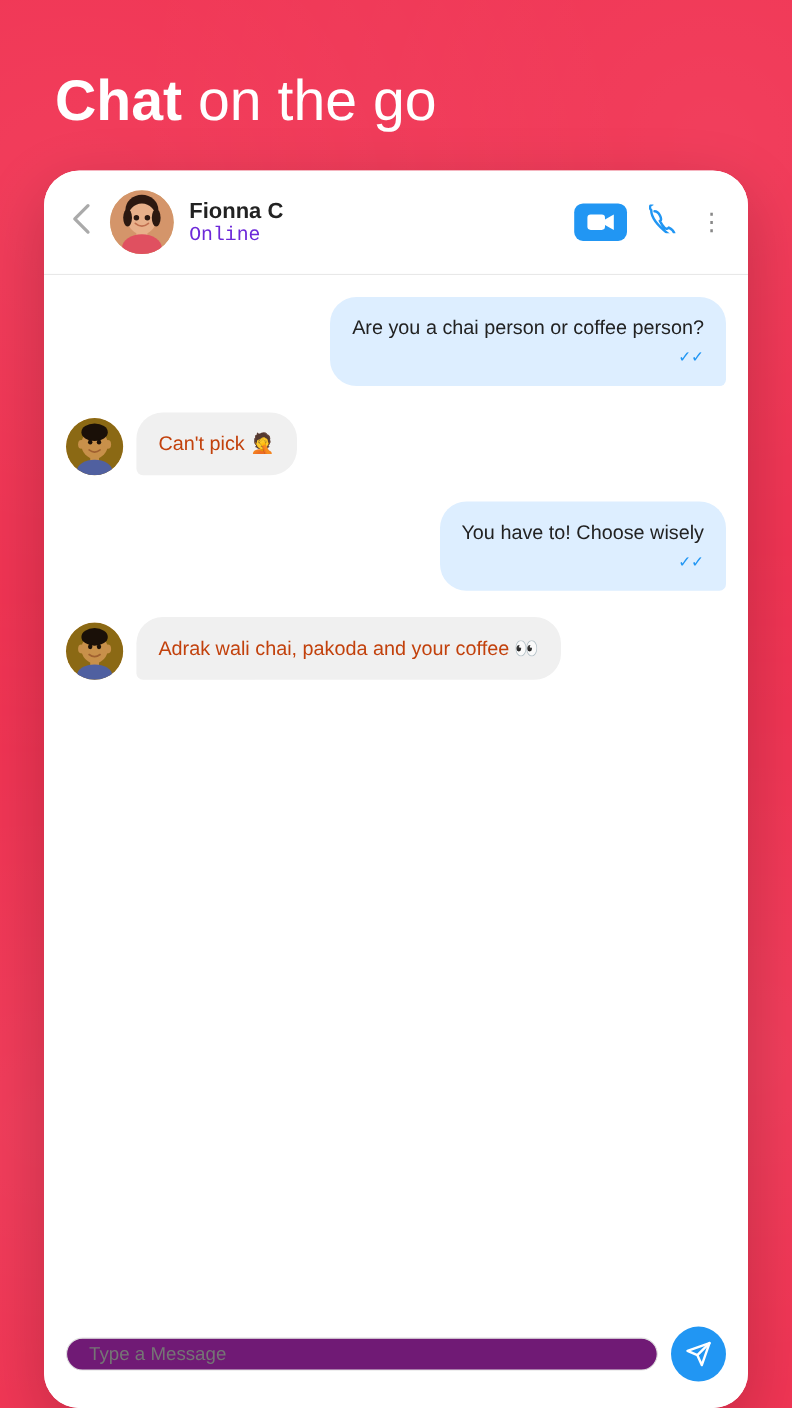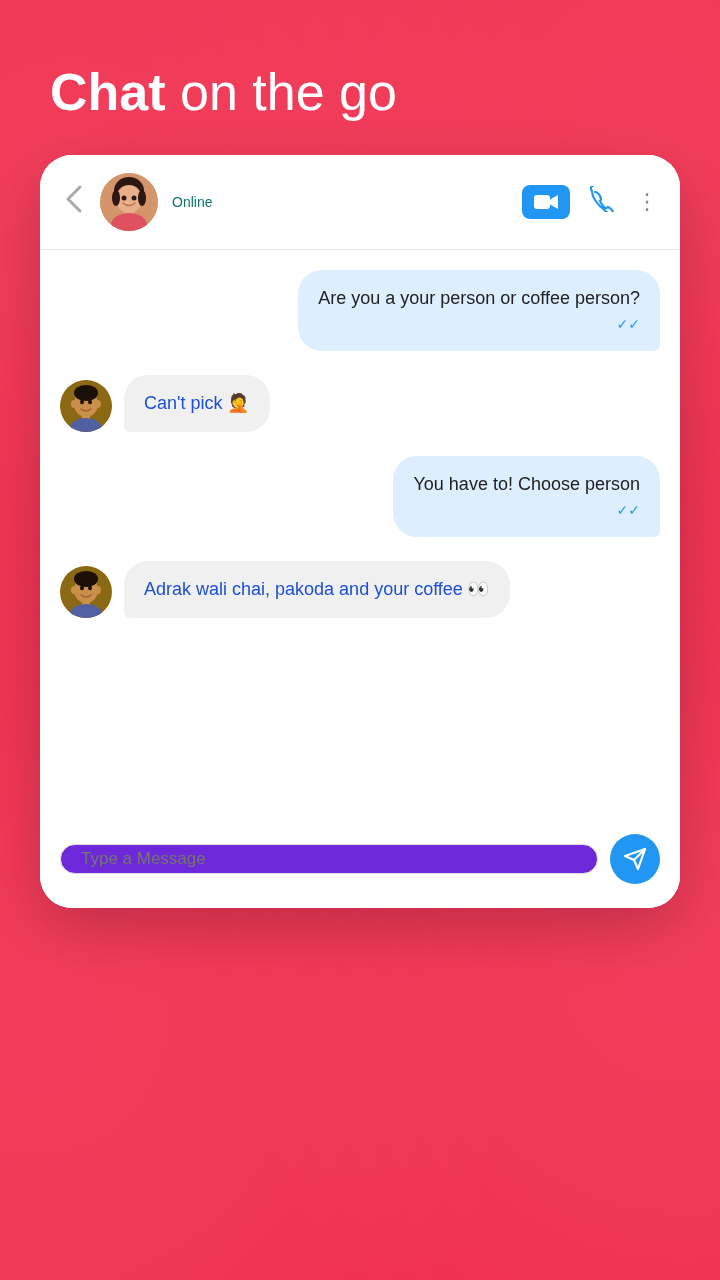--- a/index.html
+++ b/index.html
@@ -29,21 +29,21 @@
         radial-gradient(circle at 10% 15%, rgba(255,255,255,0.07) 0%, transparent 40%),
         radial-gradient(circle at 90% 10%, rgba(255,255,255,0.07) 0%, transparent 40%),
         radial-gradient(circle at 5% 80%, rgba(255,255,255,0.07) 0%, transparent 40%),
         radial-gradient(circle at 95% 75%, rgba(255,255,255,0.07) 0%, transparent 40%);
     }
 
     .page-wrapper {
       position: relative;
       z-index: 1;
       width: 720px;
-      height: 908px;
+      height: 1280px;
       display: flex;
       flex-direction: column;
       align-items: center;
     }
 
     .header-text {
       width: 100%;
       padding: 60px 50px 30px 50px;
     }
 
@@ -101,23 +101,24 @@
       flex: 1;
     }
 
     .contact-name {
       font-size: 20px;
       font-weight: 700;
       color: #222;
     }
 
     .contact-status {
-      font-size: 14px;
-      color: #0f766e;
+      font-size: 18px;
+      color: #6d28d9;
       font-weight: 500;
+      font-family: Liberation Mono, monospace;
     }
 
     .topbar-actions {
       display: flex;
       align-items: center;
       gap: 20px;
     }
 
     .video-btn {
       background: #2196f3;
@@ -187,42 +188,42 @@
     }
 
     .bubble.sent {
       background: #ddeeff;
       color: #222;
       border-bottom-right-radius: 6px;
     }
 
     .bubble.received {
       background: #f0f0f0;
-      color: #1d4ed8;
+      color: #c2410c;
       border-bottom-left-radius: 6px;
     }
 
     .read-ticks {
       font-size: 14px;
       color: #2196f3;
       text-align: right;
       margin-top: 4px;
     }
 
     
     .chat-input-area {
       padding: 16px 20px 24px 20px;
       background: white;
       display: flex;
       align-items: center;
     }
 
     .chat-input-wrapper {
       flex: 1;
-      background: #6d28d9;
+      background: #701a75;
       border: 1.5px solid #e0e0e0;
       border-radius: 30px;
       display: flex;
       align-items: center;
       padding: 4px 20px;
     }
 
     .chat-input {
       flex: 1;
       background: transparent;
@@ -283,20 +284,21 @@
 
           <ellipse cx="29" cy="52" rx="18" ry="12" fill="#e05060"></ellipse>
 
           <path d="M23 30 Q29 35 35 30" stroke="#c07050" stroke-width="1.5" fill="none" stroke-linecap="round"></path>
 
           <ellipse cx="24" cy="25" rx="2.5" ry="2.5" fill="#2c1810"></ellipse>
           <ellipse cx="34" cy="25" rx="2.5" ry="2.5" fill="#2c1810"></ellipse>
         </svg>
       </div>
       <div class="contact-info">
+        <div class="contact-name">Fionna C</div>
         <div class="contact-status">Online</div>
       </div>
       <div class="topbar-actions">
         <div class="video-btn">
           <svg width="26" height="18" viewBox="0 0 26 18" fill="none" xmlns="http://www.w3.org/2000/svg">
             <rect x="1" y="2" width="16" height="14" rx="3" fill="white"></rect>
             <path d="M17 6.5L25 2V16L17 11.5V6.5Z" fill="white"></path>
           </svg>
         </div>
         <div class="phone-icon">
@@ -305,21 +307,21 @@
           </svg>
         </div>
         <div class="more-icon">⋮</div>
       </div>
     </div>
 
     <div class="chat-messages">
 
       <div class="msg-row sent">
         <div class="bubble sent">
-          <span>Are you a your person or coffee person?</span>
+          <span>Are you a chai person or coffee person?</span>
           <div class="read-ticks">✓✓</div>
         </div>
       </div>
 
       <div class="msg-row received">
         <div class="msg-avatar">
           <svg width="52" height="52" viewBox="0 0 52 52" xmlns="http://www.w3.org/2000/svg">
             <circle cx="26" cy="26" r="26" fill="#8b6914"></circle>
 
             <ellipse cx="26" cy="24" rx="12" ry="13" fill="#c8904a"></ellipse>
@@ -339,21 +341,21 @@
             <ellipse cx="30" cy="22" rx="2" ry="2.2" fill="#1a1008"></ellipse>
           </svg>
         </div>
         <div class="bubble received">
           <span>Can't pick 🤦</span>
         </div>
       </div>
 
       <div class="msg-row sent">
         <div class="bubble sent">
-          <span>You have to! Choose person</span>
+          <span>You have to! Choose wisely</span>
           <div class="read-ticks">✓✓</div>
         </div>
       </div>
 
       <div class="msg-row received">
         <div class="msg-avatar">
           <svg width="52" height="52" viewBox="0 0 52 52" xmlns="http://www.w3.org/2000/svg">
             <circle cx="26" cy="26" r="26" fill="#8b6914"></circle>
             <ellipse cx="26" cy="24" rx="12" ry="13" fill="#c8904a"></ellipse>
             <ellipse cx="26" cy="13" rx="12" ry="8" fill="#1a1008"></ellipse>

